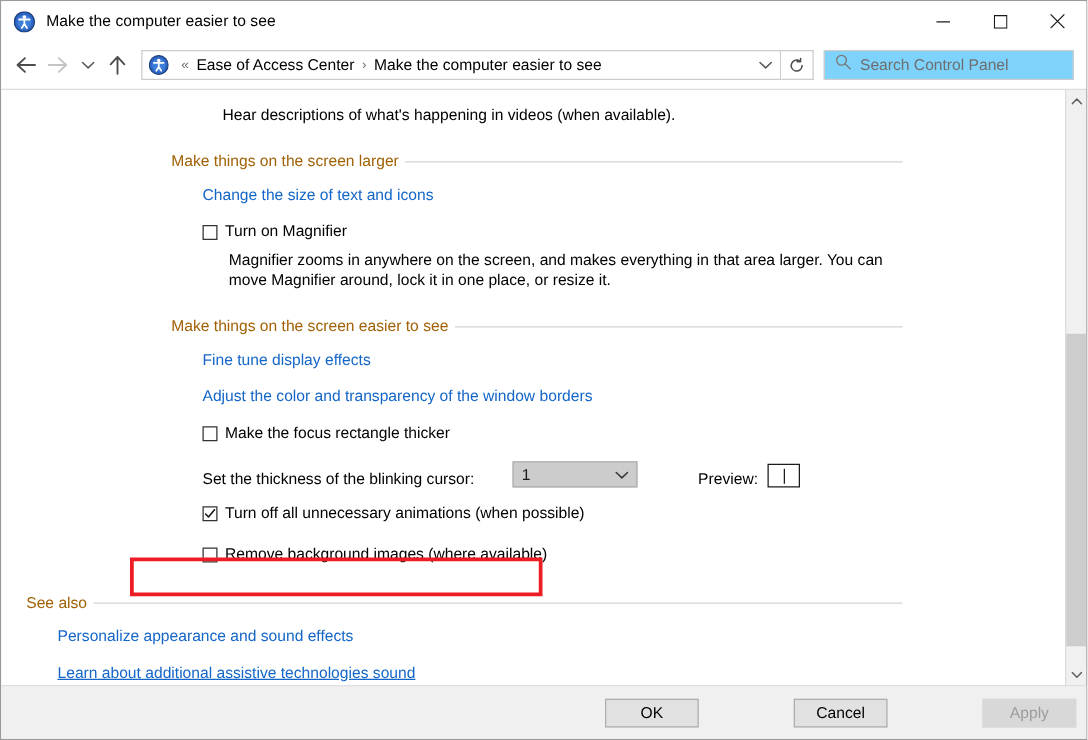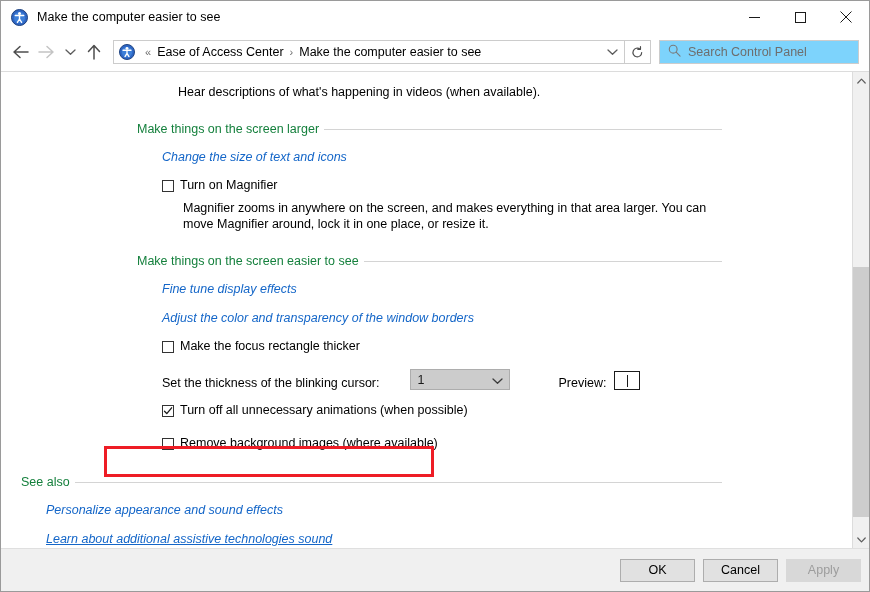--- a/index.html
+++ b/index.html
@@ -188,42 +188,42 @@
 
   .group {
     margin-top: 22px;
     margin-left: 136px;
     margin-right: 130px;
   }
   .group-head {
     display: flex;
     align-items: center;
     font-size: 12.5px;
-    color: #15803d;
+    color: #a16207;
     white-space: nowrap;
   }
   .group-rule {
     flex: 1;
     height: 1px;
     background: #d4d4d4;
     margin-left: 5px;
   }
 
   .link {
     display: inline-block;
     font-size: 12.5px;
     color: #1466c8;
     cursor: pointer;
     text-decoration: none;
     white-space: nowrap;
   }
   .link.underline { text-decoration: underline; }
 
   .row { margin-left: 25px; }
-  .row-link { margin-top: 11px; font-style: italic; }
+  .row-link { margin-top: 11px; }
 
   .checkrow {
     display: flex;
     align-items: center;
     margin-left: 25px;
     margin-top: 13px;
   }
   .cb {
     width: 12px;
     height: 12px;
@@ -339,21 +339,21 @@
   }
 
   
   .footer {
     height: 43px;
     min-height: 43px;
     background: #f0f0f0;
     border-top: 1px solid #dfdfdf;
     display: flex;
     align-items: center;
-    justify-content: flex-end;
+    justify-content: space-between;
     padding-left: 483px;
     box-sizing: border-box;
   }
   .btn {
     width: 75px;
     height: 23px;
     font-family: "Liberation Sans", sans-serif;
     font-size: 12.5px;
     border: 1px solid #adadad;
     background: #e1e1e1;

